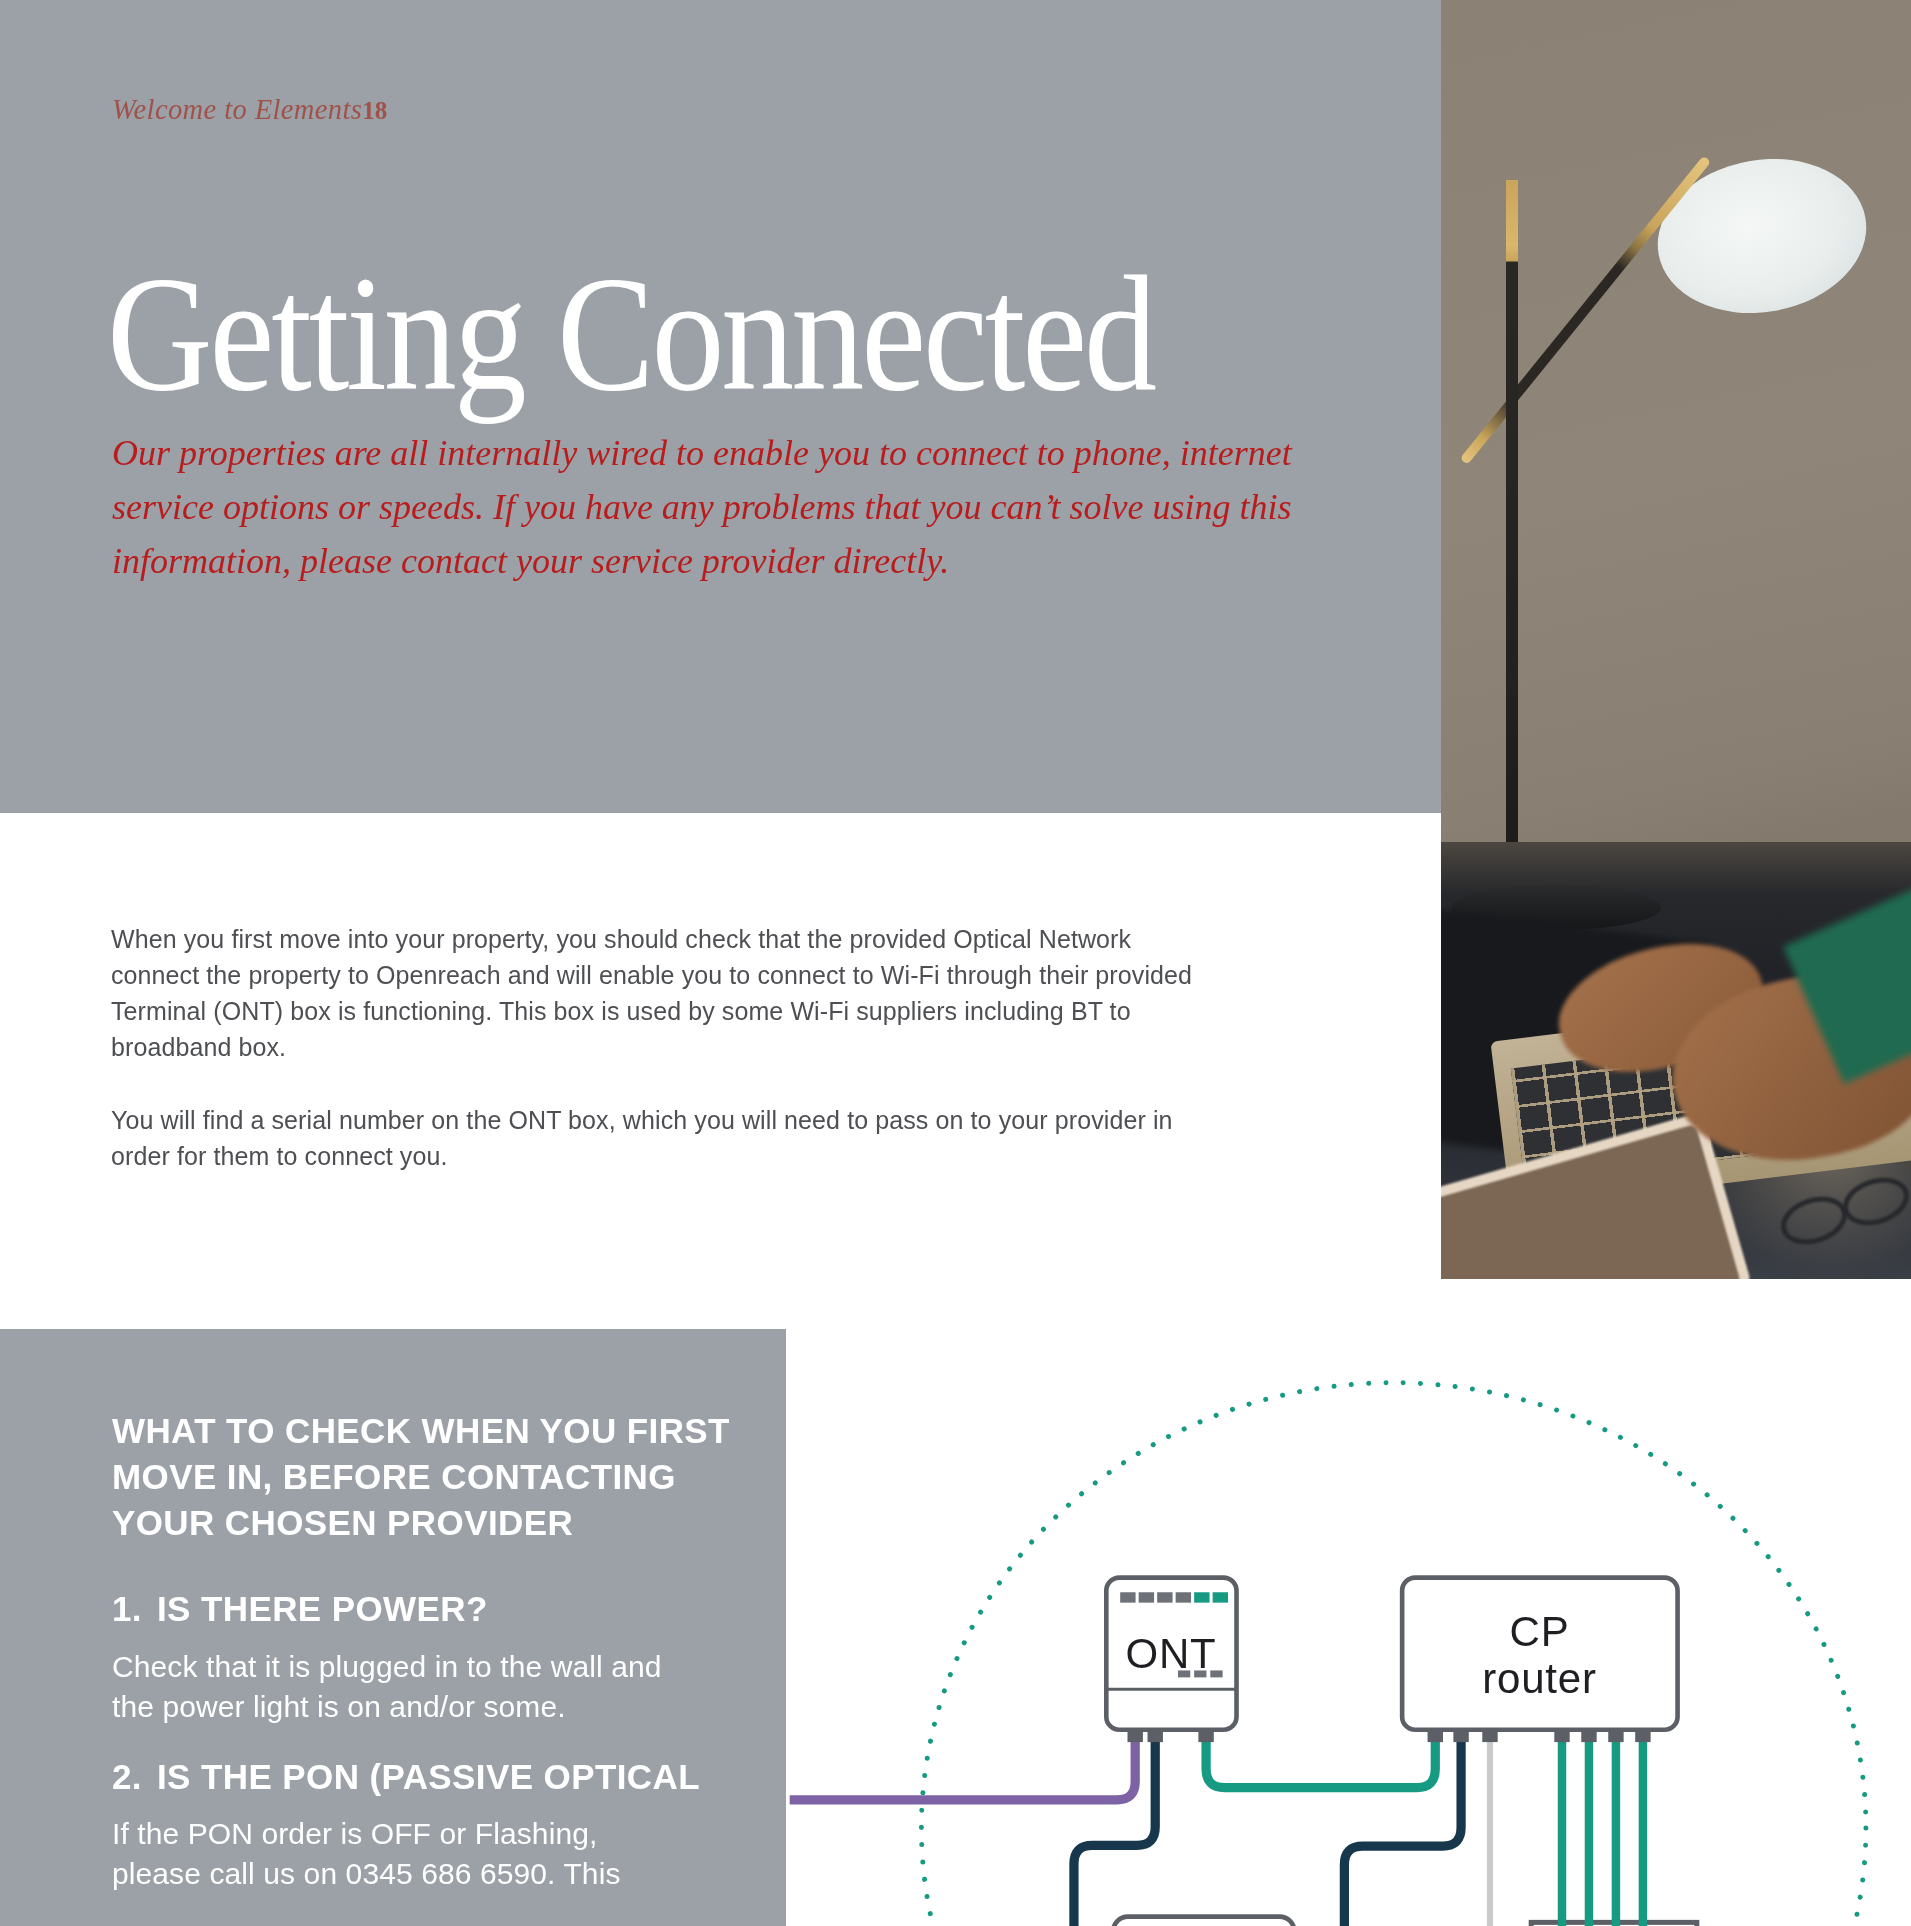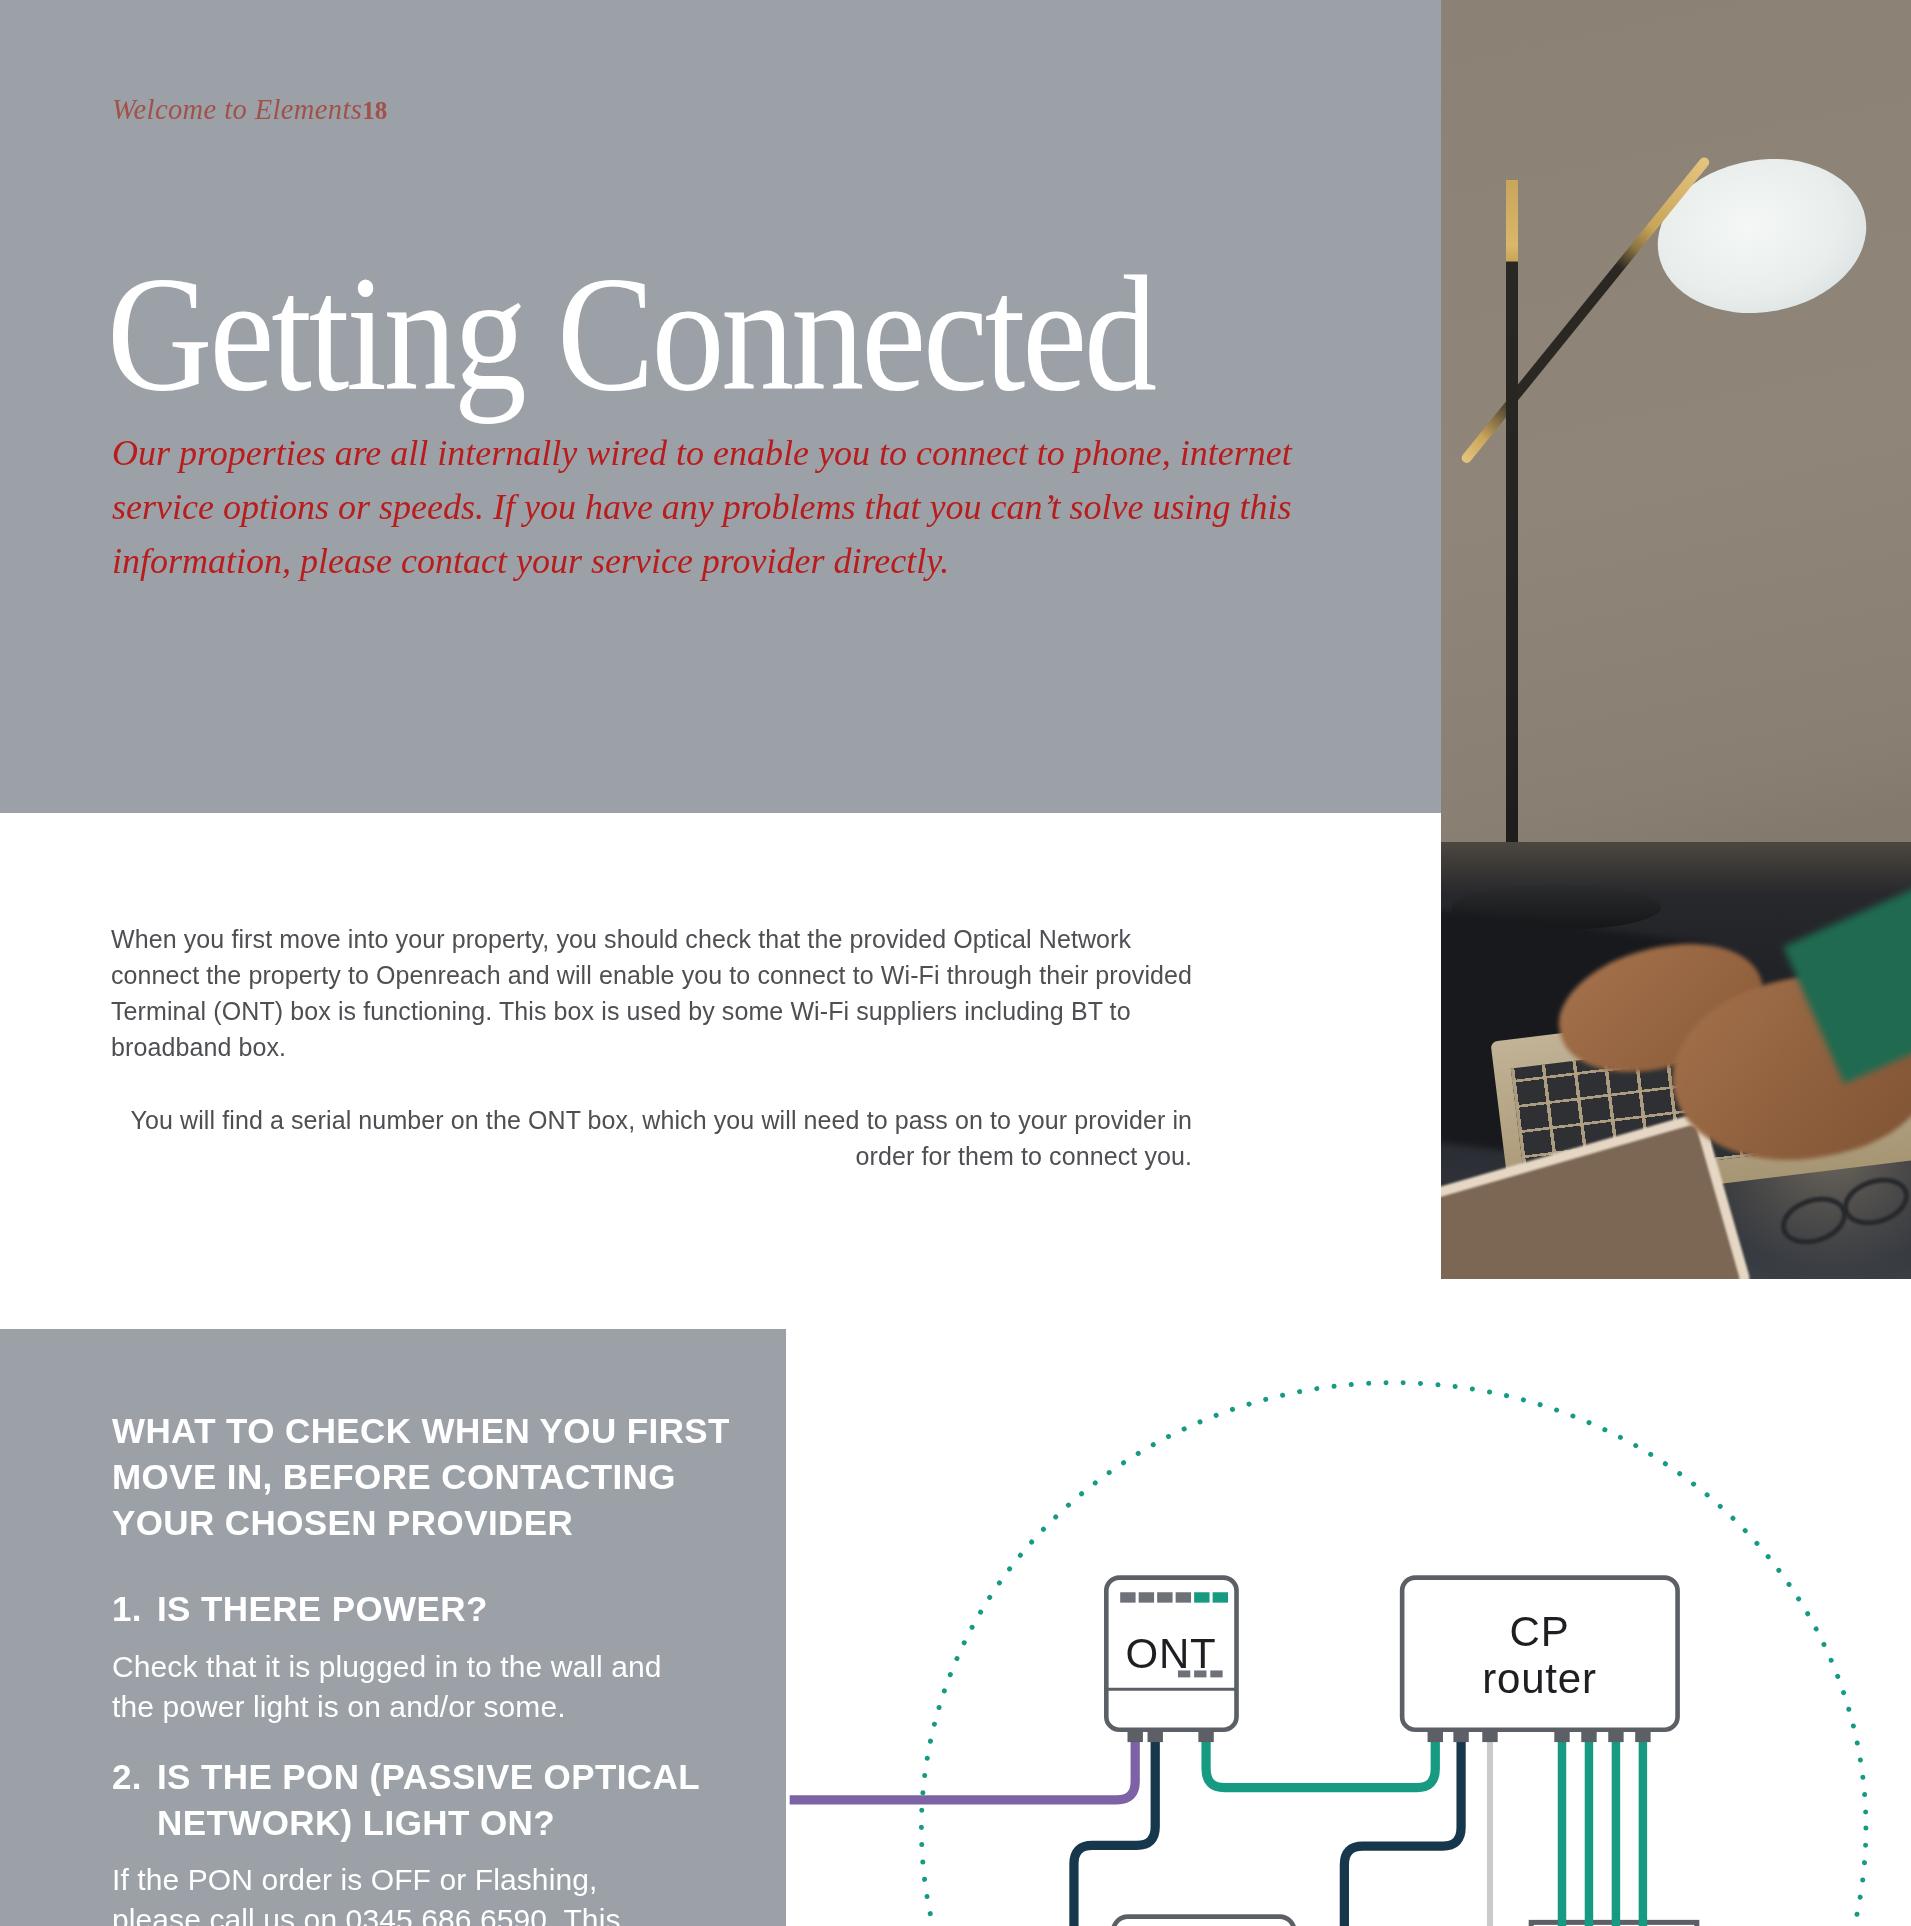--- a/index.html
+++ b/index.html
@@ -53,21 +53,21 @@
   .ph-sleeve{left:366px;top:909px;width:154px;height:150px;background:#1f6a50;
     transform:rotate(-24deg);filter:blur(3.5px);}
   .ph-tablet{left:-27px;top:1152px;width:300px;height:166px;border:10.8px solid #e6d7c4;border-radius:17px;
     background:#7c6754;transform:rotate(-16deg);filter:blur(1.2px);}
   .ph-glass{border:5.4px solid #26282c;border-radius:50%;width:58px;height:35px;filter:blur(0.8px);}
   .ph-glass.g1{left:339px;top:1198px;transform:rotate(-18deg);}
   .ph-glass.g2{left:401px;top:1179px;transform:rotate(-18deg);}
   
   .copy{position:absolute;left:111px;top:921px;color:#4D4F53;
     font:400 25px/36px "Liberation Sans","DejaVu Sans",sans-serif;letter-spacing:0.1px;}
-  .copy .para + .para{margin-top:37px;text-align:right;}
+  .copy .para + .para{margin-top:37px;}
   
   .checklist{position:absolute;left:0;top:1329px;width:786px;height:1071px;background:#9BA1A7;
     color:#ffffff;box-sizing:border-box;padding:79px 54px 0 112px;}
   .cl-head{font:700 35px/46px "Liberation Sans","DejaVu Sans",sans-serif;letter-spacing:0.4px;margin:0;}
   .cl-item{margin-top:27px;}
   .cl-item.first{margin-top:40px;}
   .cl-title{display:flex;font:700 35px/46px "Liberation Sans","DejaVu Sans",sans-serif;letter-spacing:0.4px;}
   .cl-num{flex:none;width:45px;}
   .cl-body{margin-top:14.6px;font:400 30px/40px "Liberation Sans","DejaVu Sans",sans-serif;letter-spacing:0.1px;}
   
@@ -146,21 +146,20 @@
         <div>Check that it is plugged in to the wall and</div>
         <div>the power light is on and/or some.</div>
       </div>
     </div>
 
     <div class="cl-item">
       <div class="cl-title">
         <span class="cl-num">2.</span>
         <span class="cl-ttext">
           <div>IS THE PON (PASSIVE OPTICAL</div>
-          <div>NETWORK) LIGHT ON?</div>
         </span>
       </div>
       <div class="cl-body">
         <div>If the PON order is OFF or Flashing,</div>
         <div>please call us on 0345 686 6590. This</div>
 
       </div>
     </div>
 
   </aside>

